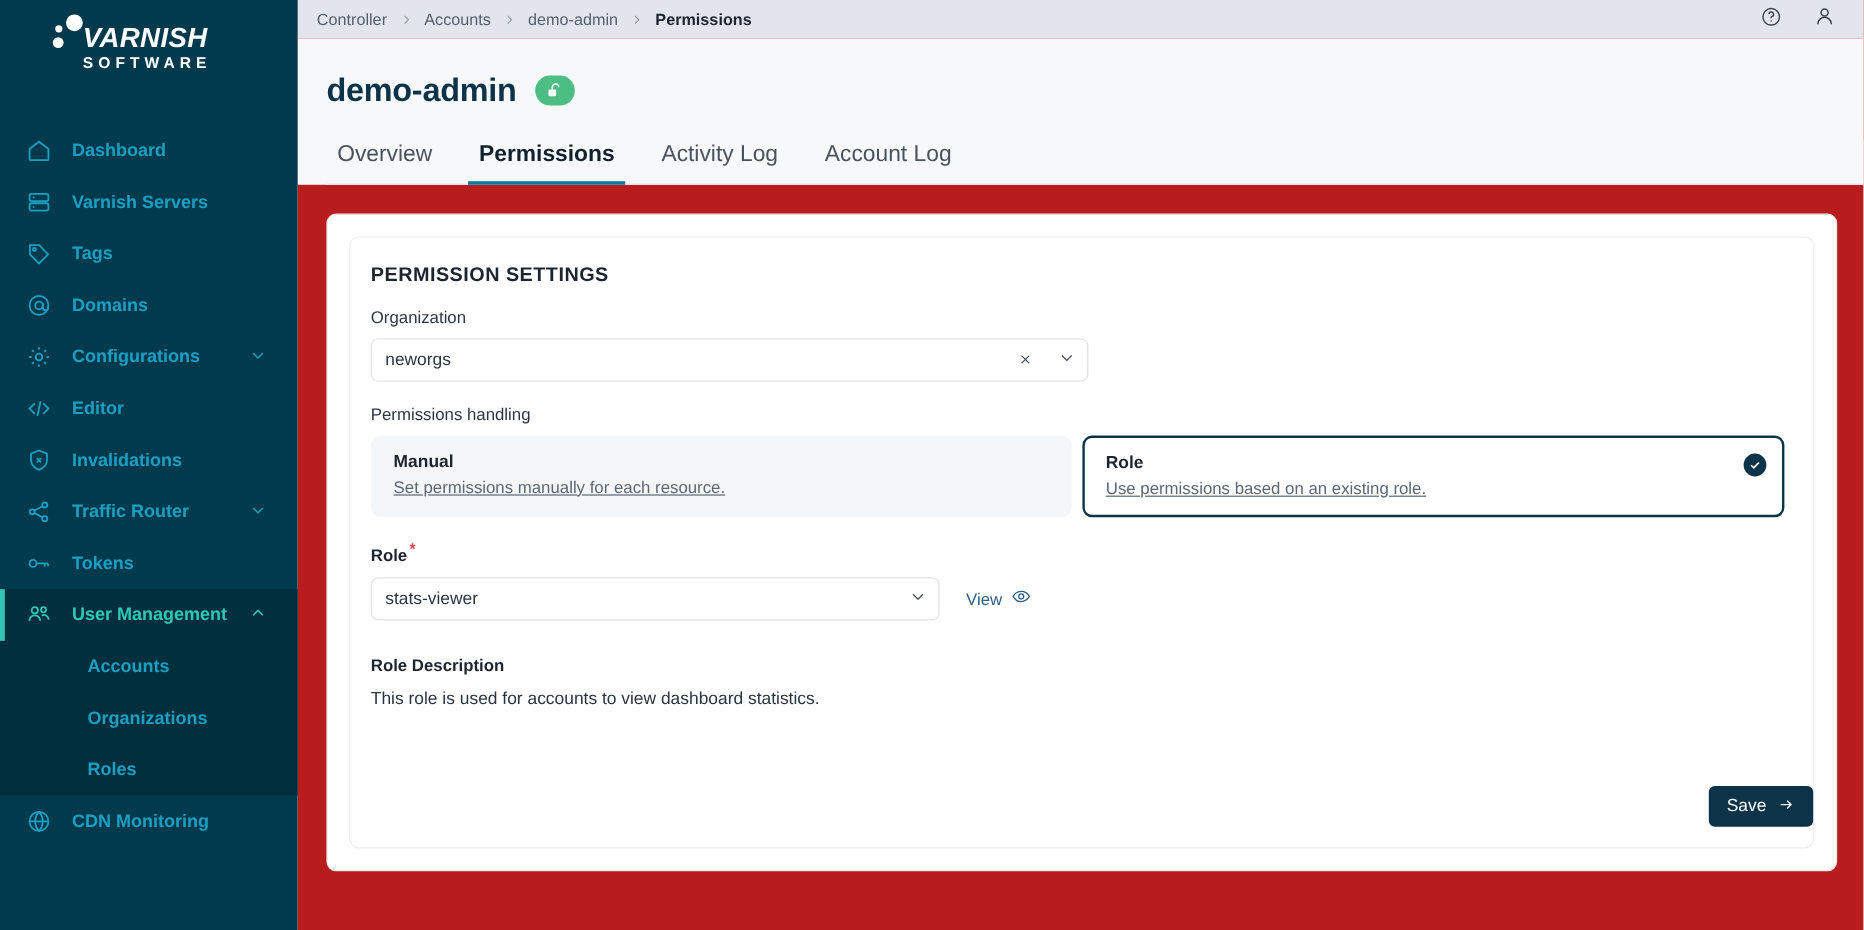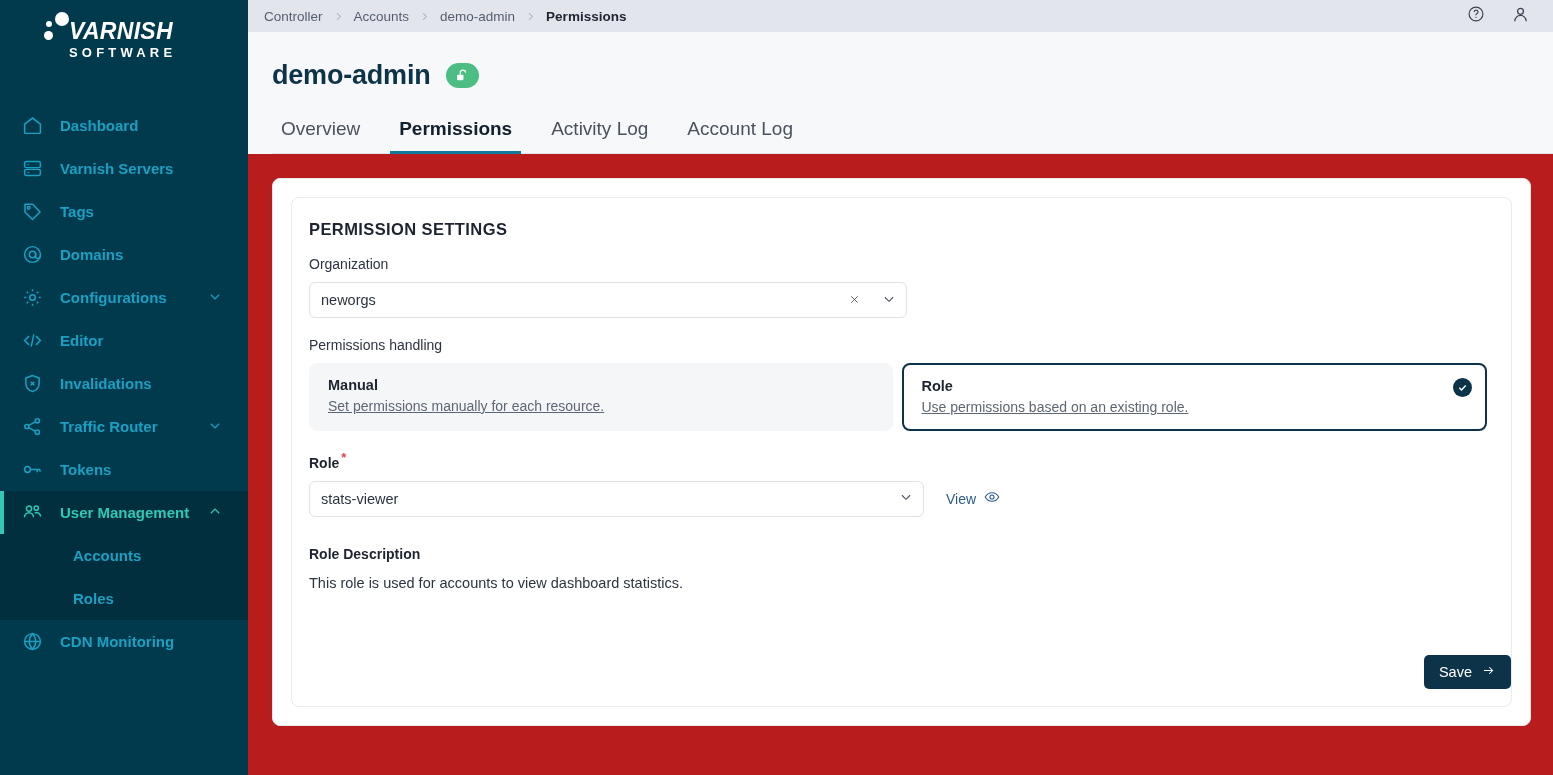--- a/index.html
+++ b/index.html
@@ -287,20 +287,23 @@
       </span>
       <span class="nav-label">User Management</span>
       <span class="chev">
         <svg width="14" height="14" viewBox="0 0 24 24" fill="none" stroke="#2fc8b5" stroke-width="2.1">
             <path d="m5 15 7-7 7 7"></path>
           </svg>
       </span>
     </div>
     <div class="sub-item">
       <span>Accounts</span>
+    </div>
+    <div class="sub-item">
+      <span>Organizations</span>
     </div>
     <div class="sub-item">
       <span>Roles</span>
     </div>
   </div>
 
   <div class="nav-group">
     <div class="nav-item">
       <span class="ico">
         <svg width="21" height="21" viewBox="0 0 24 24" fill="none" stroke="#1ba0c4" stroke-width="1.7">
@@ -412,21 +415,21 @@
               </span>
             </div>
           </div>
         </div>
 
         <div style="margin-top:19px;">
           <div class="field-label">
             <span>Role</span><span class="req-star">*</span>
           </div>
           <div style="display:flex; align-items:center; gap:22px; margin-top:10px;">
-            <div class="select-box" style="width:615px;">
+            <div class="select-box" style="width:474px;">
               <span class="select-val">stats-viewer</span>
               <span>
                 <svg width="14" height="14" viewBox="0 0 24 24" fill="none" stroke="#4a525e" stroke-width="1.9">
                     <path d="m5 9 7 7 7-7"></path>
                   </svg>
               </span>
             </div>
             <div class="view-link">
               <span>View</span>
               <span>

